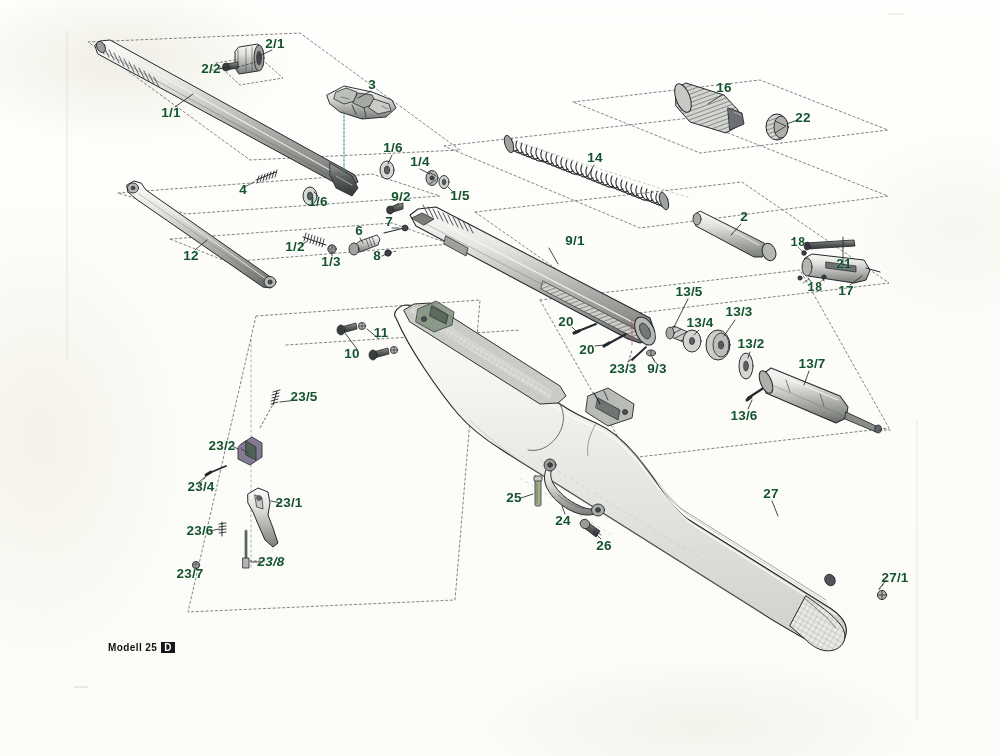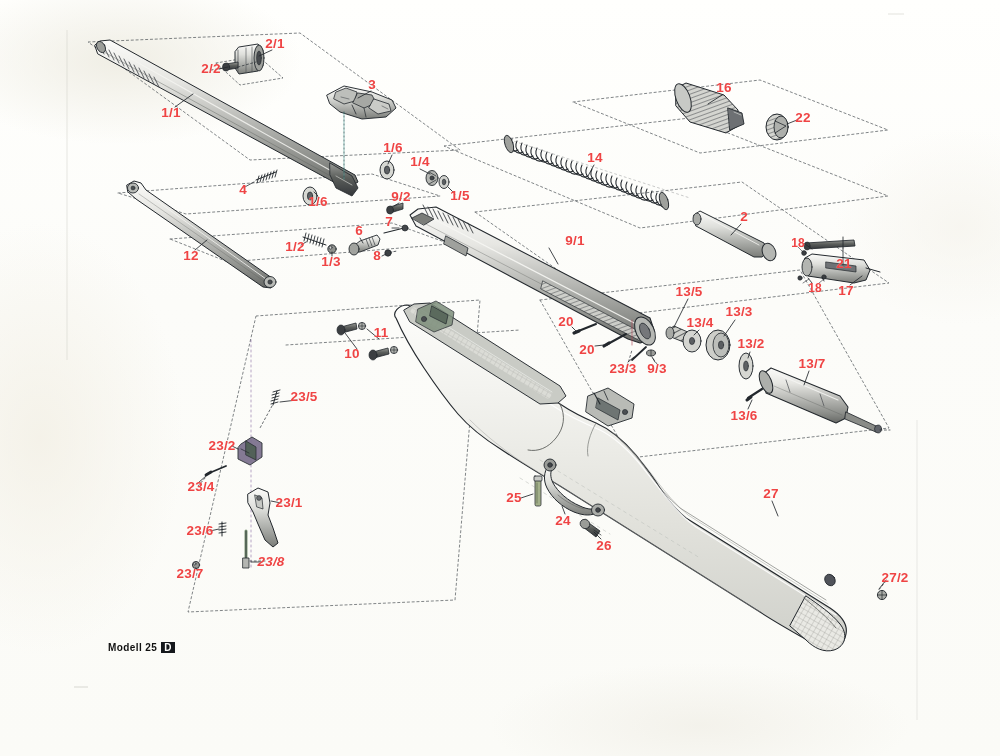--- a/index.html
+++ b/index.html
@@ -19,28 +19,28 @@
       radial-gradient(ellipse 180px 140px at 96% 30%, rgba(245,243,236,.7), rgba(255,255,255,0) 70%),
       linear-gradient(180deg,#fffffd 0%,#fcfcf9 40%,#fbfbf7 100%);
     pointer-events:none;
   }
   #art{position:absolute;inset:0;}
   .lbl{
     position:absolute;
     font-family:"Liberation Sans", sans-serif;
     font-weight:bold;
     font-size:13.5px;
-    color:#ef4444;
+    color:#14532d;
     letter-spacing:.2px;
     white-space:nowrap;
     line-height:1;
     transform:translate(-50%,-50%);
     text-shadow:0 0 1px rgba(255,255,255,.6);
   }
-  .lbl.sm{font-size:12px;}
+  .lbl.sm{font-size:12px;font-family:Liberation Mono, monospace;}
   .lbl.it{font-style:italic;}
   #caption{
     position:absolute;left:108px;top:626px;
     font-family:"Liberation Sans", sans-serif;
     font-size:10px;font-weight:bold;color:#111;
     letter-spacing:.4px;white-space:nowrap;margin-top:16px;
   }
   #caption .mark{
     display:inline-block;background:#15181c;color:#fdfdfb;
     padding:0 3px;margin-left:4px;font-weight:bold;
@@ -677,19 +677,19 @@
     <div class="lbl" style="left:222px;top:446px;">23/2</div>
     <div class="lbl" style="left:189px;top:487px;margin-left:12px;">23/4</div>
     <div class="lbl" style="left:289px;top:503px;">23/1</div>
     <div class="lbl" style="left:200px;top:531px;">23/6</div>
     <div class="lbl" style="left:190px;top:574px;">23/7</div>
     <div class="lbl it" style="left:271px;top:562px;">23/8</div>
     <div class="lbl" style="left:514px;top:498px;">25</div>
     <div class="lbl" style="left:563px;top:521px;">24</div>
     <div class="lbl" style="left:604px;top:546px;">26</div>
     <div class="lbl" style="left:771px;top:494px;">27</div>
-    <div class="lbl" style="left:895px;top:578px;">27/2</div>
+    <div class="lbl" style="left:895px;top:578px;">27/1</div>
   </div>
 
   <div id="caption">
     <span>Modell 25</span><span class="mark">D</span>
   </div>
 </div>
 
 </body></html>

